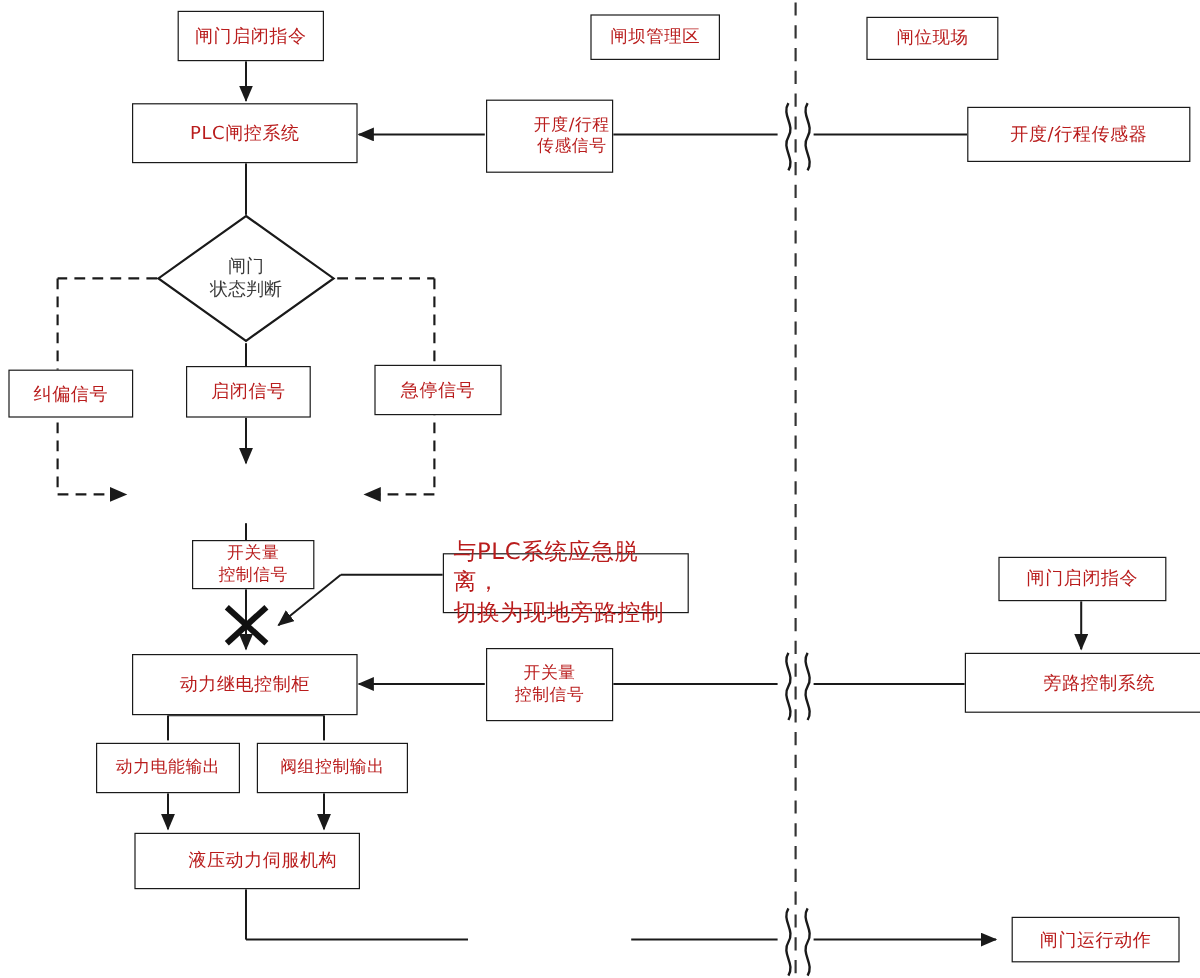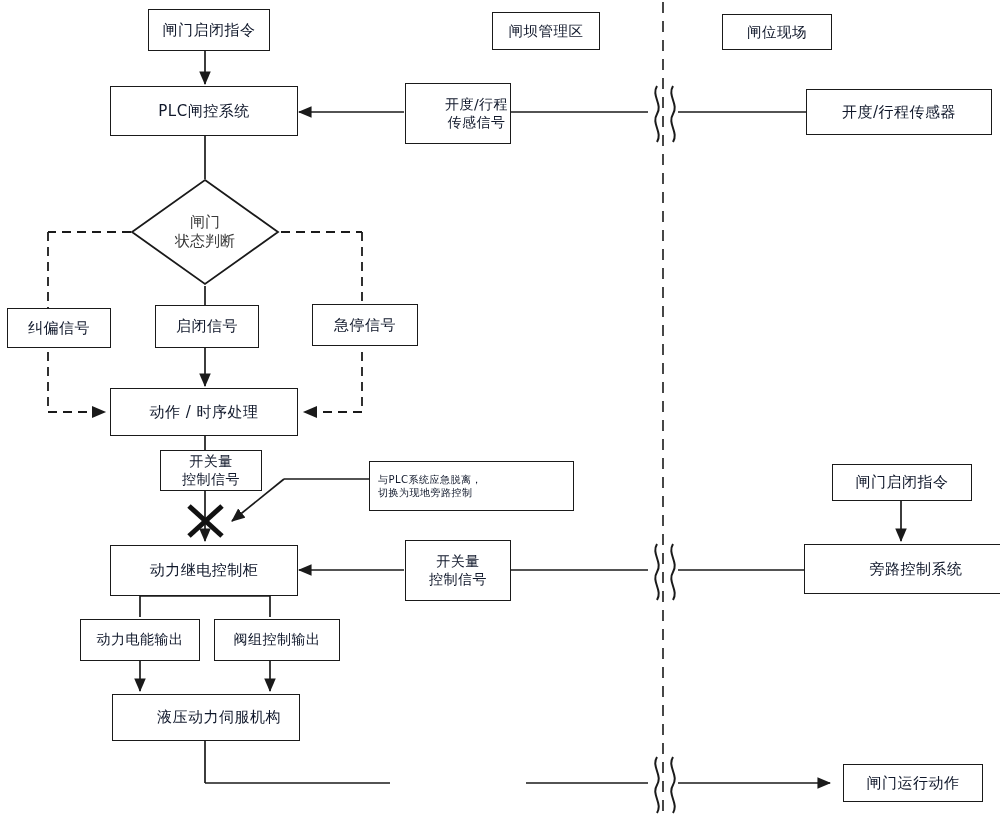--- a/index.html
+++ b/index.html
@@ -8,28 +8,28 @@
     font-family:"DejaVu Sans","Liberation Sans",sans-serif;
     width:1000px;height:815px;position:relative;overflow:hidden;
   }
   #diagram-root{position:absolute;left:0;top:0;width:1000px;height:815px;}
   svg.layer{position:absolute;left:0;top:0;width:1000px;height:815px;}
 
   .node{
     position:absolute;box-sizing:border-box;
     border:1.6px solid #1a1a1a;background:#ffffff;
     display:flex;align-items:center;justify-content:center;
-    text-align:center;color:#0f172a;
+    text-align:center;color:#b91c1c;
     font-size:15px;line-height:1.25;letter-spacing:.5px;
     white-space:pre-line;
     z-index:4;
   }
   .node.small{font-size:14px;}
   .node.region{font-size:14.5px;}
-  .node.note{font-size:10px;text-align:left;justify-content:flex-start;padding:4px 8px;line-height:1.35;}
+  .node.note{font-size:19px;text-align:left;justify-content:flex-start;padding:4px 8px;line-height:1.35;}
 
   .diamond-wrap{position:absolute;z-index:4;}
   .diamond-label{
     position:absolute;left:0;top:0;width:100%;height:100%;
     display:flex;align-items:center;justify-content:center;
     text-align:center;color:#3a3a3a;font-size:15px;line-height:1.3;
     white-space:pre-line;pointer-events:none;
   }
 </style>
 </head>
@@ -130,21 +130,20 @@
     <div class="diamond-label">闸门
 状态判断</div>
   </div>
 
   <div class="node" style="left:7px;top:308px;width:104px;height:40px;">纠偏信号</div>
 
   <div class="node" style="left:155px;top:305px;width:104px;height:43px;">启闭信号</div>
 
   <div class="node" style="left:312px;top:304px;width:106px;height:42px;">急停信号</div>
 
-  <div class="node" style="left:110px;top:388px;width:188px;height:48px;">动作 / 时序处理</div>
 
   <div class="node small" style="left:160px;top:450px;width:102px;height:41px;">开关量
 控制信号</div>
 
   <div class="node" style="left:110px;top:545px;width:188px;height:51px;">动力继电控制柜</div>
 
   <div class="node small" style="left:80px;top:619px;width:120px;height:42px;">动力电能输出</div>
 
   <div class="node small" style="left:214px;top:619px;width:126px;height:42px;">阀组控制输出</div>
 

